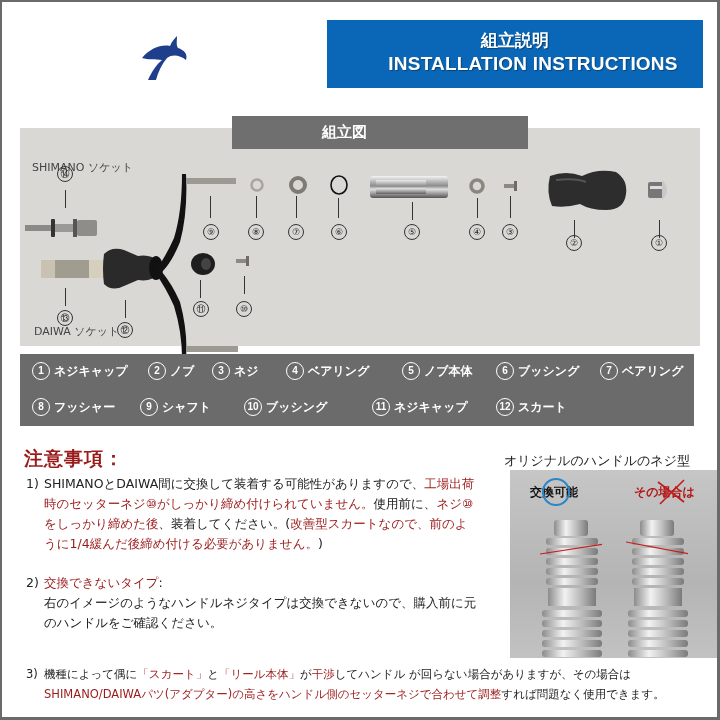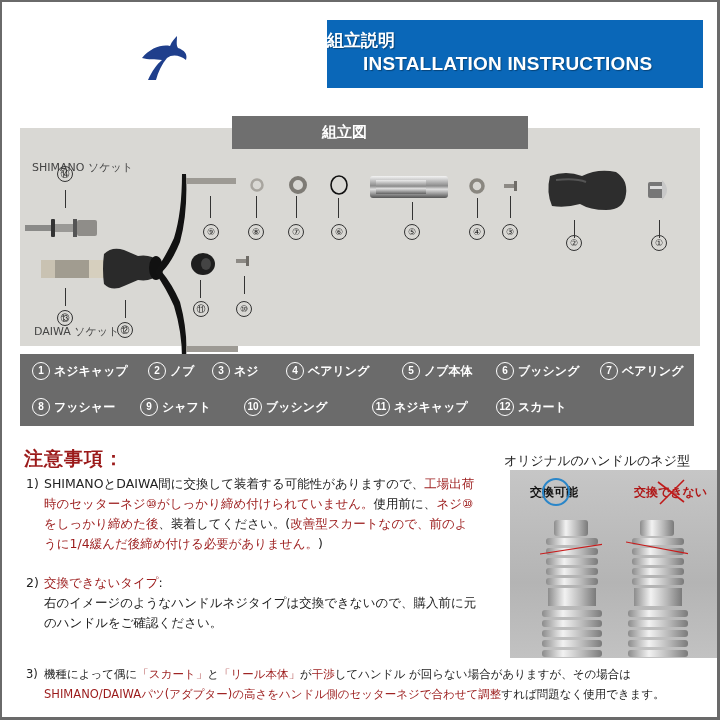--- a/index.html
+++ b/index.html
@@ -4,21 +4,21 @@
 <style>
   * { box-sizing: border-box; margin: 0; padding: 0; }
   html, body { width: 720px; height: 720px; overflow: hidden; background: #fff; }
   body { font-family: "DejaVu Sans", "Liberation Sans", sans-serif; color: #222; position: relative; }
   .frame { position: absolute; left: 0; top: 0; width: 720px; height: 720px; border: 2px solid #6a6a6a; border-top-width: 2px; border-right-width: 3px; border-bottom-width: 3px; pointer-events: none; z-index: 5; }
 
   
   .logo { position: absolute; left: 50px; top: 36px; width: 180px; height: 50px; }
   .logo-text { position: absolute; left: 0; top: 28px; font-family: "Liberation Sans", sans-serif; font-size: 22px; letter-spacing: 3px; color: #7d7d7d; font-weight: 400; }
   .logo-svg { position: absolute; left: 90px; top: 0; }
-  .title-box { position: absolute; left: 327px; top: 20px; width: 376px; height: 68px; background: #0a67b8; color: #fff; }
+  .title-box { position: absolute; left: 327px; top: 20px; width: 376px; height: 68px; background: #0a67b8; color: #fff; text-align: center; }
   .title-jp { font-size: 17px; font-weight: bold; margin-top: 9px; line-height: 22px; text-shadow: 1px 1px 1px rgba(0,0,0,.35); }
   .title-en { font-family: "Liberation Sans", sans-serif; font-size: 19px; font-weight: bold; line-height: 26px; text-shadow: 1px 1px 1px rgba(0,0,0,.35); letter-spacing: .2px; margin-left: 36px; }
 
   
   .diagram { position: absolute; left: 20px; top: 128px; width: 680px; height: 218px; background: #d9d8d4; }
   .diagram-tab { position: absolute; left: 232px; top: 116px; width: 296px; height: 33px; background: #6f6f6f; color: #fff; font-weight: bold; font-size: 15px; line-height: 33px; padding-left: 90px; }
   .socket-label { position: absolute; font-size: 11px; color: #444; font-family: "DejaVu Sans", sans-serif; }
   .num { position: absolute; width: 16px; height: 16px; border: 1px solid #333; border-radius: 50%; font-size: 9px; line-height: 14px; text-align: center; color: #222; background: transparent; font-family: "Liberation Sans", sans-serif; }
   .tick { position: absolute; width: 1px; background: #333; }
   .part { position: absolute; }
@@ -241,21 +241,21 @@
   <span class="note-num">3)</span>
   <div class="note-body"><span>機種によって偶に</span><span class="red">「スカート」</span><span>と</span><span class="red">「リール本体」</span><span>が</span><span class="red">干渉</span><span>してハンドル が回らない場合がありますが、その場合は</span><br><span class="red">SHIMANO/DAIWAパツ(アダプター)の高さをハンドル側のセッターネジで合わせて調整</span><span>すれば問題なく使用できます。</span></div>
 </div>
 
 <div class="thread-caption">オリジナルのハンドルのネジ型</div>
 <div class="thread-img">
   <span class="tlabel" style="left:20px;color:#111;">交換可能</span>
   <svg style="position:absolute;left:28px;top:4px;" width="36" height="36">
       <circle cx="18" cy="18" r="13" fill="none" stroke="#2a86c9" stroke-width="2"></circle>
     </svg>
-  <span class="tlabel" style="left:124px;color:#b01818;">交換できない</span>
+  <span class="tlabel" style="left:124px;color:#b01818;">その場合は</span>
   <svg style="position:absolute;left:146px;top:8px;" width="30" height="28">
       <path d="M2 4 L28 24 M28 2 L4 26" stroke="#c01a1a" stroke-width="1.6"></path>
     </svg>
 
   <svg class="screw" style="left:30px;" width="64" height="138">
     <defs>
         <linearGradient id="sm" x1="0" x2="1">
           <stop offset="0" stop-color="#8c8c8c"></stop>
           <stop offset=".35" stop-color="#f2f2f2"></stop>
           <stop offset=".7" stop-color="#b5b5b5"></stop>

